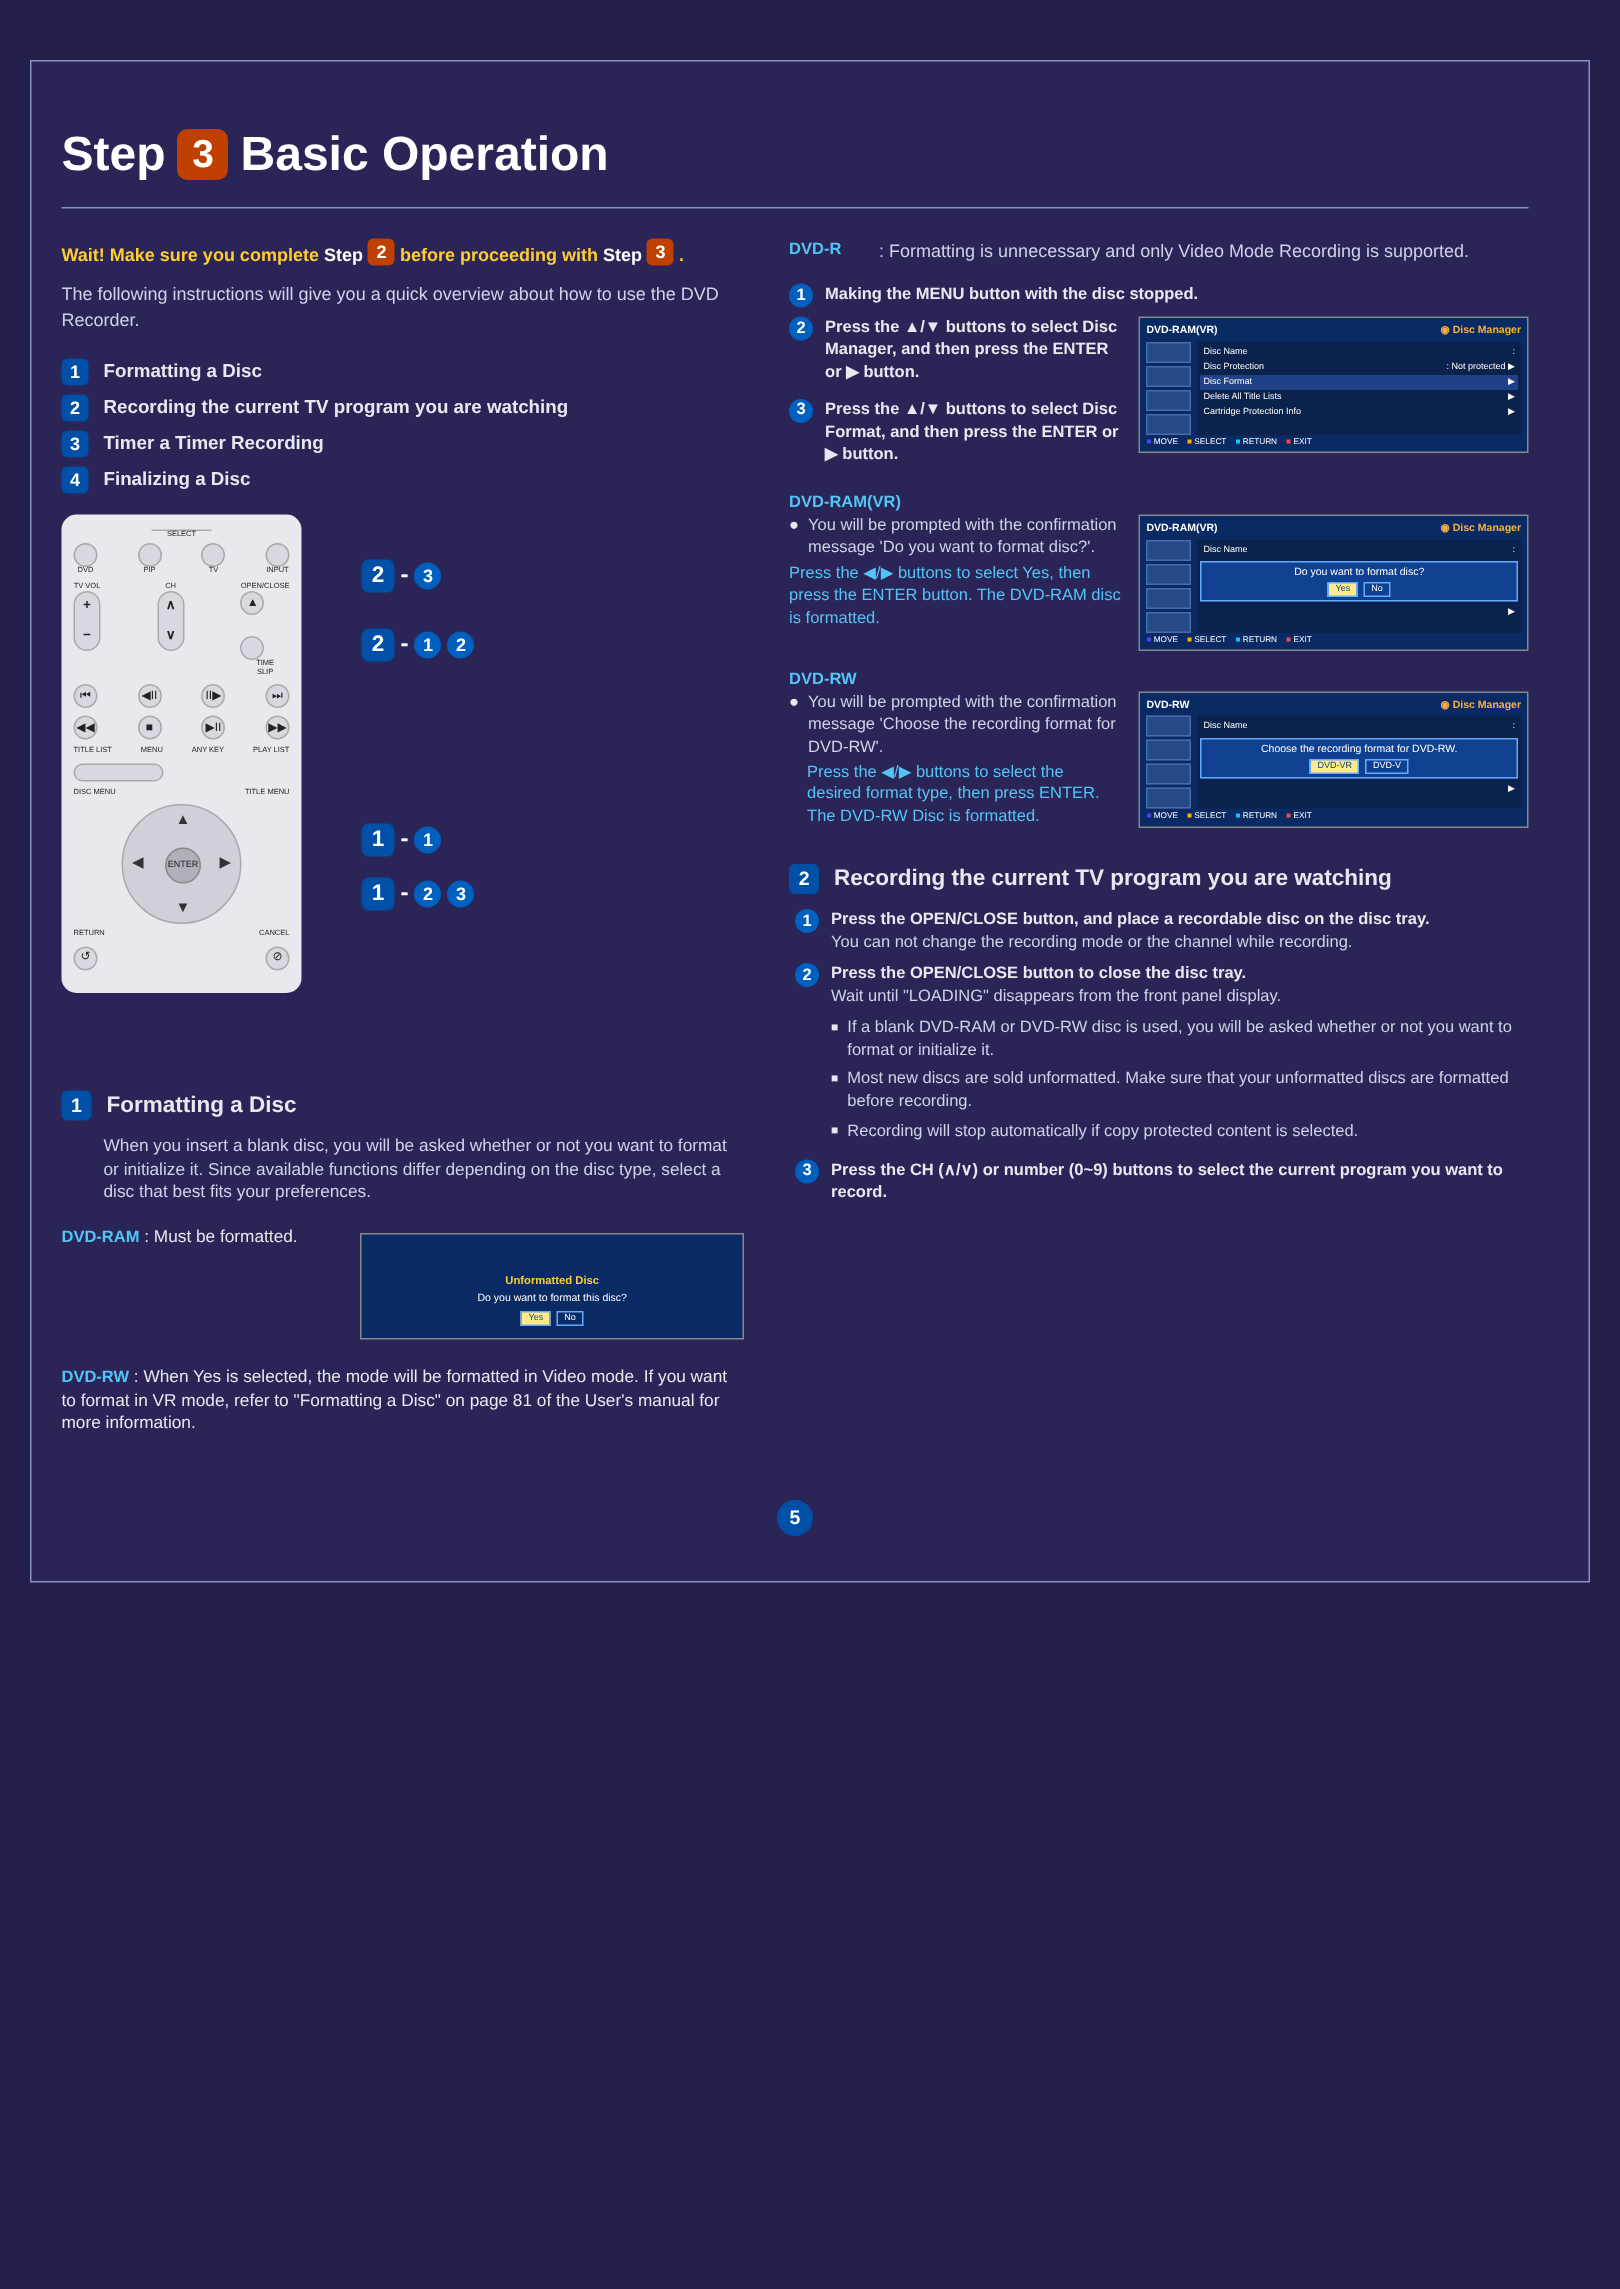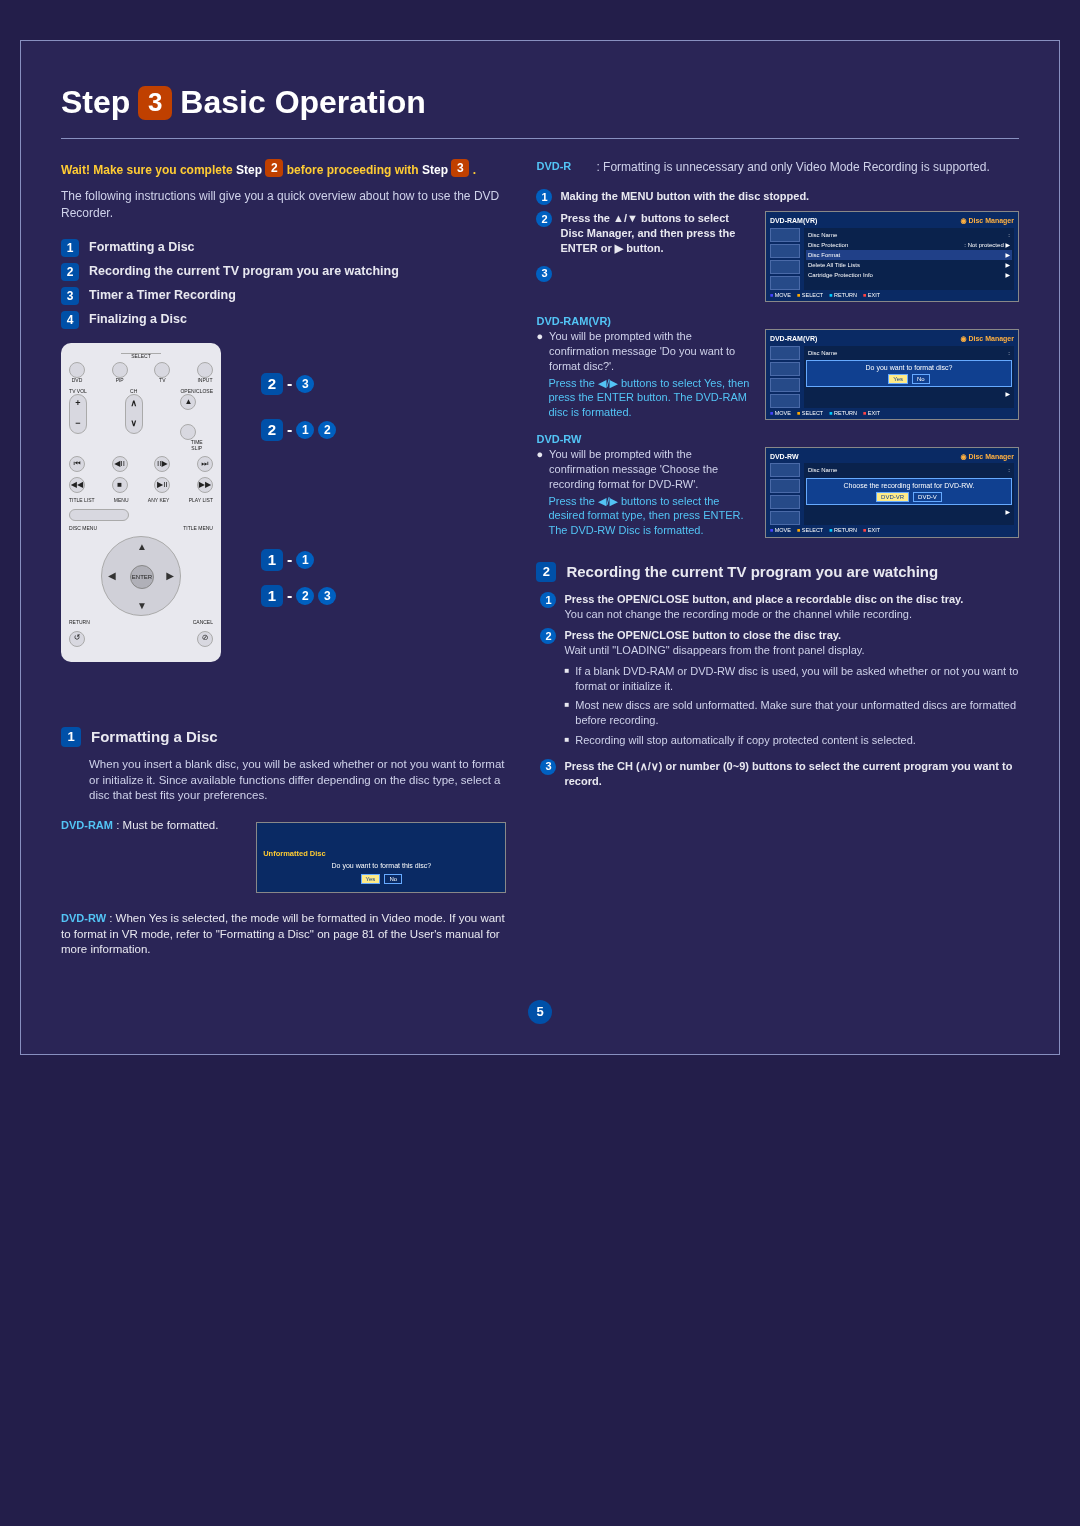--- a/index.html
+++ b/index.html
@@ -7,21 +7,21 @@
     background: #231e4a;
     font-family: Arial, Helvetica, sans-serif;
     display: flex;
     justify-content: center;
     padding: 40px 20px;
   }
   .page {
     width: 1060px;
     background: #2a2556;
     border: 1px solid #8890c0;
-    padding: 40px 40px 30px 40px;
+    padding: 40px 40px 30px 20px;
     color: #e8e8f0;
     line-height: 1.35;
     font-size: 12px;
     position: relative;
   }
   .step-title {
     font-size: 32px;
     font-weight: bold;
     margin-bottom: 14px;
     display: flex;
@@ -160,21 +160,21 @@
   .osd .overlay-box {
     background:#104090; border:1px solid #6af; padding:2px 4px; text-align:center;
     margin:2px 0;
   }
   .osd .btns { display:flex; justify-content:center; gap:4px; margin-top:2px;}
   .osd .btns .b { border:1px solid #6af; padding:0 4px; font-size:6px;}
   .osd .btns .b.sel { background:#ffeb88; color:#104090;}
 
   .shot-center { width:190px; margin-top:4px;}
   .shot-center .osd { height:auto; }
-  .shot-center .osd .center-msg { text-align:left; color:#ffcc33; margin:14px 0 2px 0; font-size:7.5px; font-weight:bold;}
+  .shot-center .osd .center-msg { text-align:center; color:#ffcc33; margin:14px 0 2px 0; font-size:7.5px; font-weight:bold;}
   .shot-center .osd .center-msg2 { text-align:center; font-size:7px; margin-bottom:4px;}
 
   .bullets { margin: 6px 0 0 0; padding-left: 0; list-style: none; }
   .bullets li { display:flex; gap:6px; font-size:11px; margin-bottom:5px; }
   .bullets li::before { content:"■"; font-size:8px; margin-top:2px;}
 
   .left-lower { display:flex; gap:14px; margin-bottom:18px;}
   .left-lower .lt { flex:1 1 42%; font-size:11.5px;}
   .left-lower .rt { flex:1 1 58%; }
 
@@ -393,20 +393,21 @@
         </div>
 
       <div class="sidecol">
         <div class="stxt">
           <div class="step-line" style="margin:0;">
               <span class="inline-badge-b">2</span>
               <span class="txt"><b>Press the ▲/▼ buttons to select Disc Manager, and then press the ENTER or ▶ button.</b></span>
             </div>
           <div class="step-line" style="margin-top:10px;">
               <span class="inline-badge-b">3</span>
+              <span class="txt"><b>Press the ▲/▼ buttons to select Disc Format, and then press the ENTER or ▶ button.</b></span>
             </div>
         </div>
         <div class="sshot">
           <div class="osd">
             <div class="titlebar">
                 <span>DVD-RAM(VR)</span>
                 <span class="orange">◉ <span>Disc Manager</span></span>
               </div>
             <div class="body">
               <div class="thumbs">
@@ -448,21 +449,21 @@
         </div>
       </div>
 
       <div class="disc-label">DVD-RAM(VR)</div>
       <div class="sidecol">
         <div class="stxt">
           <div style="display:flex; gap:6px;">
               <span>●</span>
               <span class="dim">You will be prompted with the confirmation message 'Do you want to format disc?'.</span>
             </div>
-          <div class="blue-txt" style="margin-top:2px; margin-left:12px;">Press the ◀/▶ buttons to select Yes, then press the ENTER button. The DVD-RAM disc is formatted.</div>
+          <div class="blue-txt" style="margin-top:2px; ">Press the ◀/▶ buttons to select Yes, then press the ENTER button. The DVD-RAM disc is formatted.</div>
         </div>
         <div class="sshot">
           <div class="osd">
             <div class="titlebar">
                 <span>DVD-RAM(VR)</span>
                 <span class="orange">◉ <span>Disc Manager</span></span>
               </div>
             <div class="body">
               <div class="thumbs">
                   <div class="thumb"></div>

